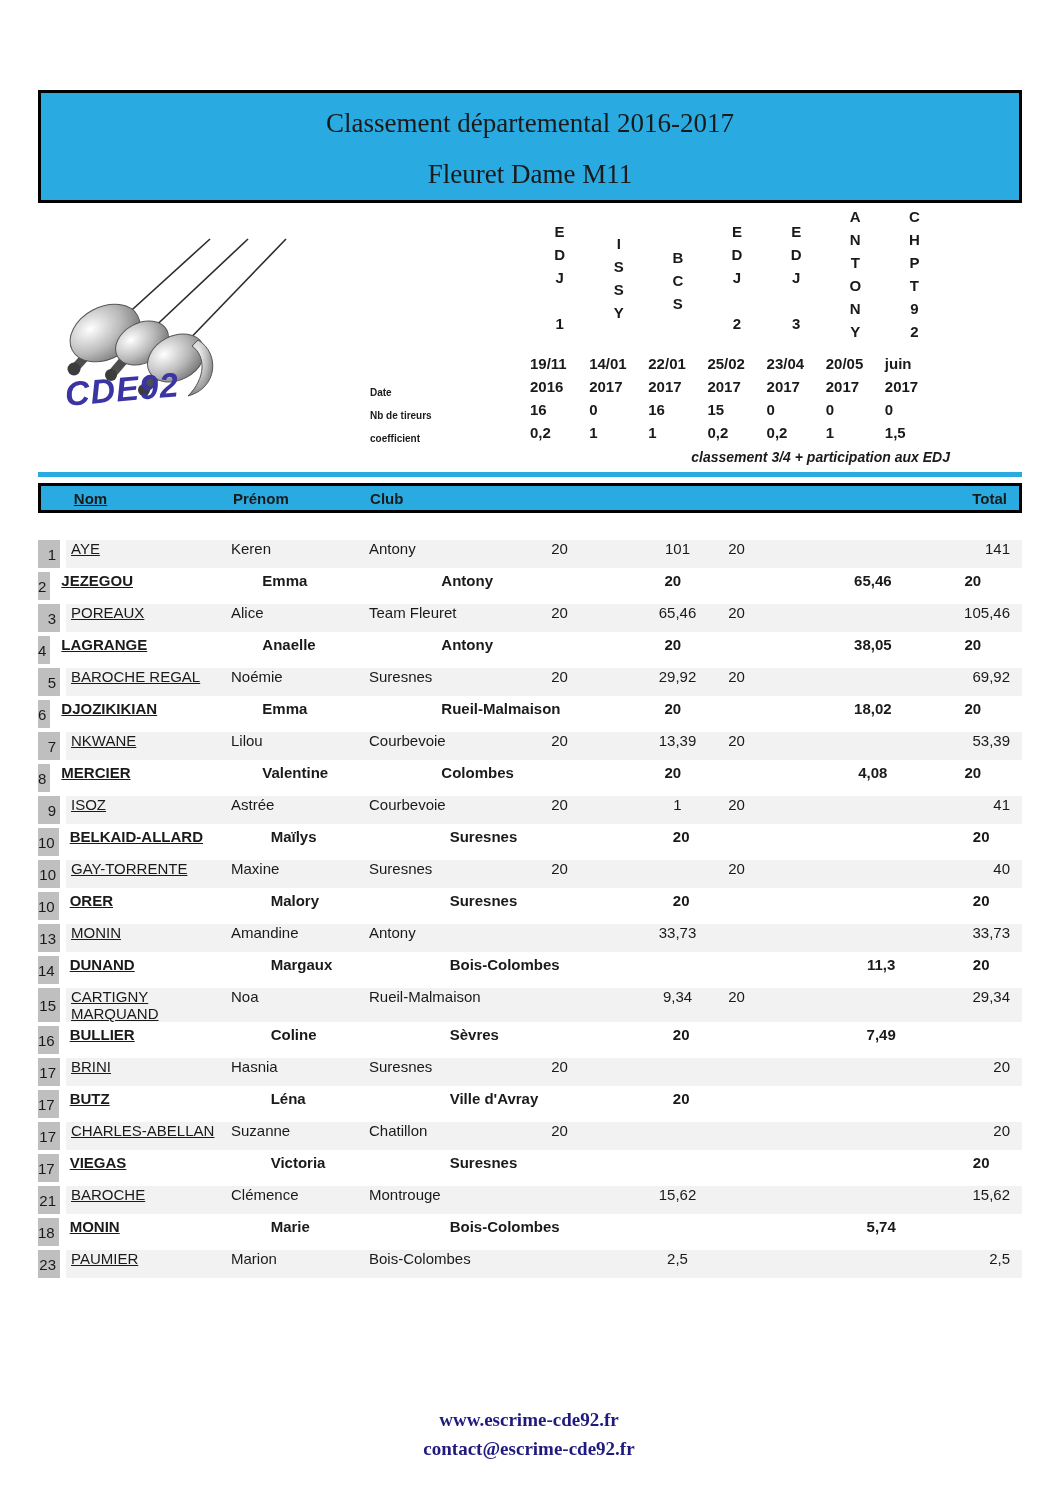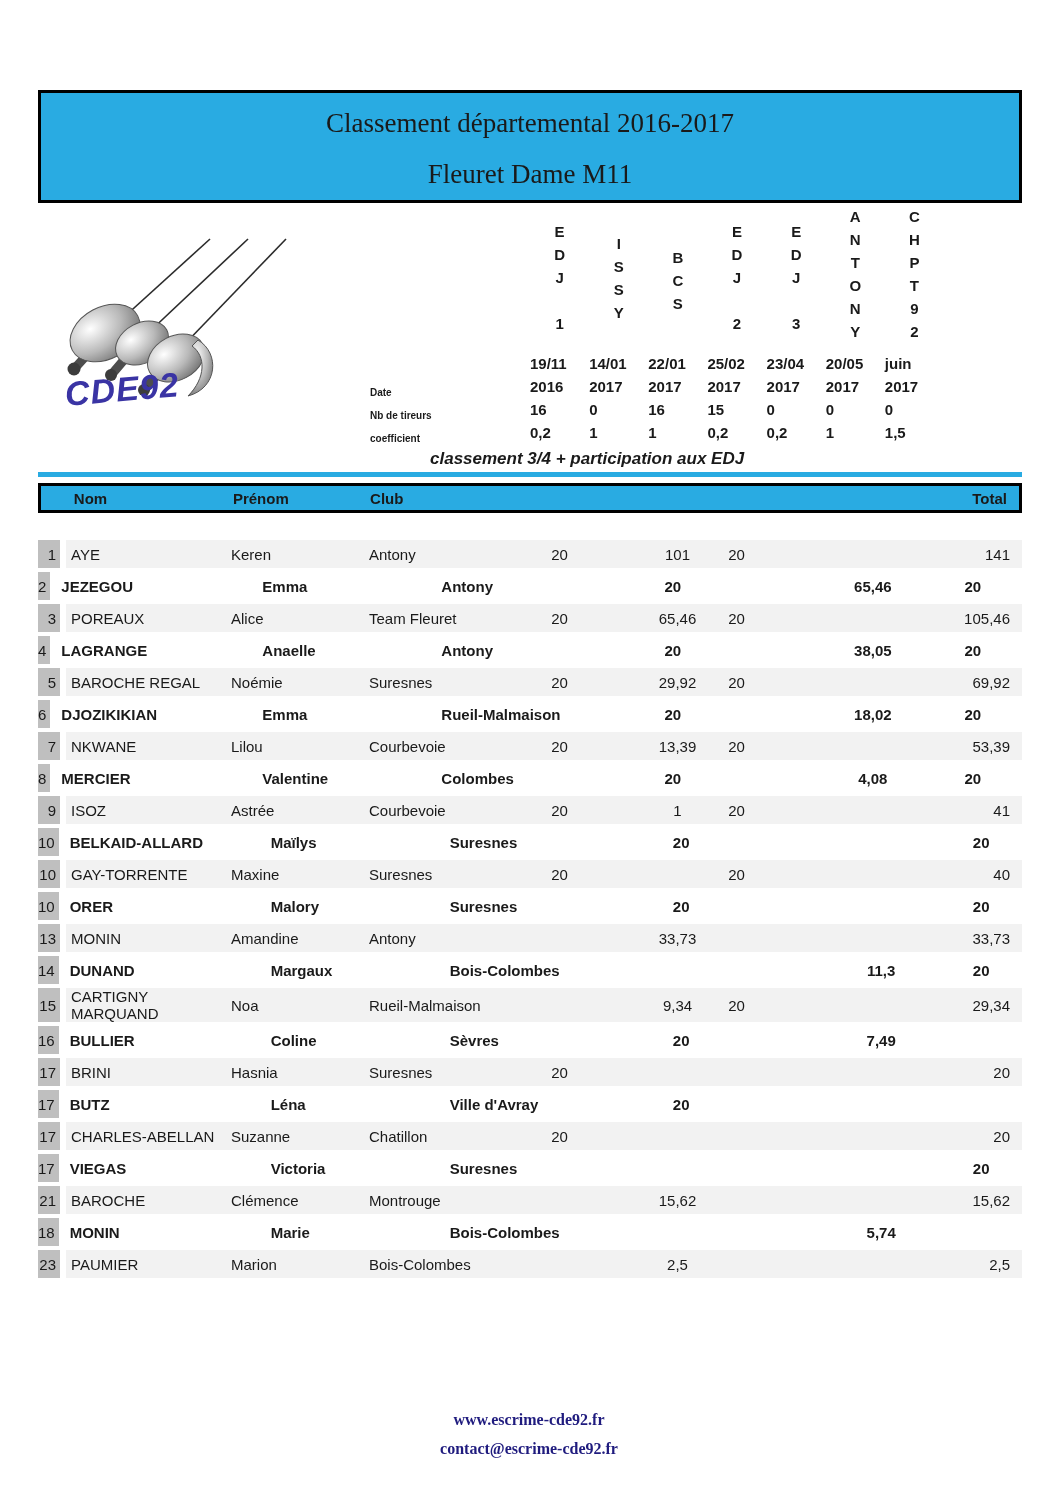--- a/index.html
+++ b/index.html
@@ -22,53 +22,53 @@
   .event-columns{position:absolute;left:530px;top:205px;width:414px;height:146px;display:flex;}
   .event-col{flex:1 1 0;text-align:center;font-weight:bold;font-size:15px;}
   .vchar{height:23px;line-height:23px;}
   
   .meta-block{position:absolute;left:530px;top:352px;width:414px;font-weight:bold;font-size:15px;}
   .meta-row{display:flex;}
   .meta-cell{flex:1 1 0;text-align:left;height:23px;line-height:23px;}
   .meta-labels{position:absolute;left:370px;top:375px;width:170px;font-weight:bold;font-size:10px;margin-top:6px;}
   .meta-labels div{height:23px;line-height:23px;}
   .note{
-    position:absolute;left:430px;top:449px;width:520px;text-align:left;
-    font-weight:bold;font-style:italic;font-size:17px;
+    position:absolute;left:430px;top:449px;width:520px;text-align:right;
+    font-weight:bold;font-style:italic;font-size:14px;
   }
   
   .blue-strip{position:absolute;left:38px;top:472px;width:984px;height:5px;background:#29ABE2;}
   .thead{
     position:absolute;left:38px;top:483px;width:984px;height:30px;
     background:#29ABE2;border:3px solid #000;box-sizing:border-box;
     display:flex;align-items:center;font-weight:bold;font-size:15px;
   }
   
   .c-rank{width:22px;box-sizing:border-box;text-align:right;padding-right:4px;}
   .c-gap{width:6px;}
-  .c-nom{width:155px;box-sizing:border-box;padding-left:5px;line-height:17px;}
+  .c-nom{width:155px;box-sizing:border-box;padding-left:5px;line-height:17px;text-decoration:underline;}
   .c-prenom{width:142px;box-sizing:border-box;padding-left:10px;}
   .c-club{width:167px;box-sizing:border-box;padding-left:6px;}
   .c-ev{width:59px;box-sizing:border-box;text-align:center;}
   .c-total{width:79px;box-sizing:border-box;text-align:right;padding-right:12px;}
   
   .tbody{position:absolute;left:38px;top:540px;width:984px;font-size:15px;}
   .trow{display:flex;align-items:stretch;margin-bottom:4px;min-height:28px;}
   .trow .c-rank{
     background:#bfbfbf;display:flex;align-items:center;justify-content:flex-end;
   }
   .rowbody{
-    margin-left:6px;flex:1 1 auto;display:flex;align-items:center;min-height:28px;
+    margin-left:6px;flex:1 1 auto;display:flex;min-height:28px;
   }
   .trow.striped .rowbody{background:#f2f2f2;}
   .trow.boldrow .rowbody{font-weight:bold;gap:41px;}
   
   .footer{
     position:absolute;left:0;top:1405px;width:1058px;text-align:center;
-    font-family:"Liberation Serif", serif;font-weight:bold;font-size:16px;
+    font-family:"Liberation Serif", serif;font-weight:bold;font-size:19px;
     color:#1f1b7e;line-height:29px;
   }
   .footer a{color:#1f1b7e;text-decoration:none;display:block;}
 </style>
 </head>
 <body>
 
 <div class="page">
 
   <div class="title-box">

